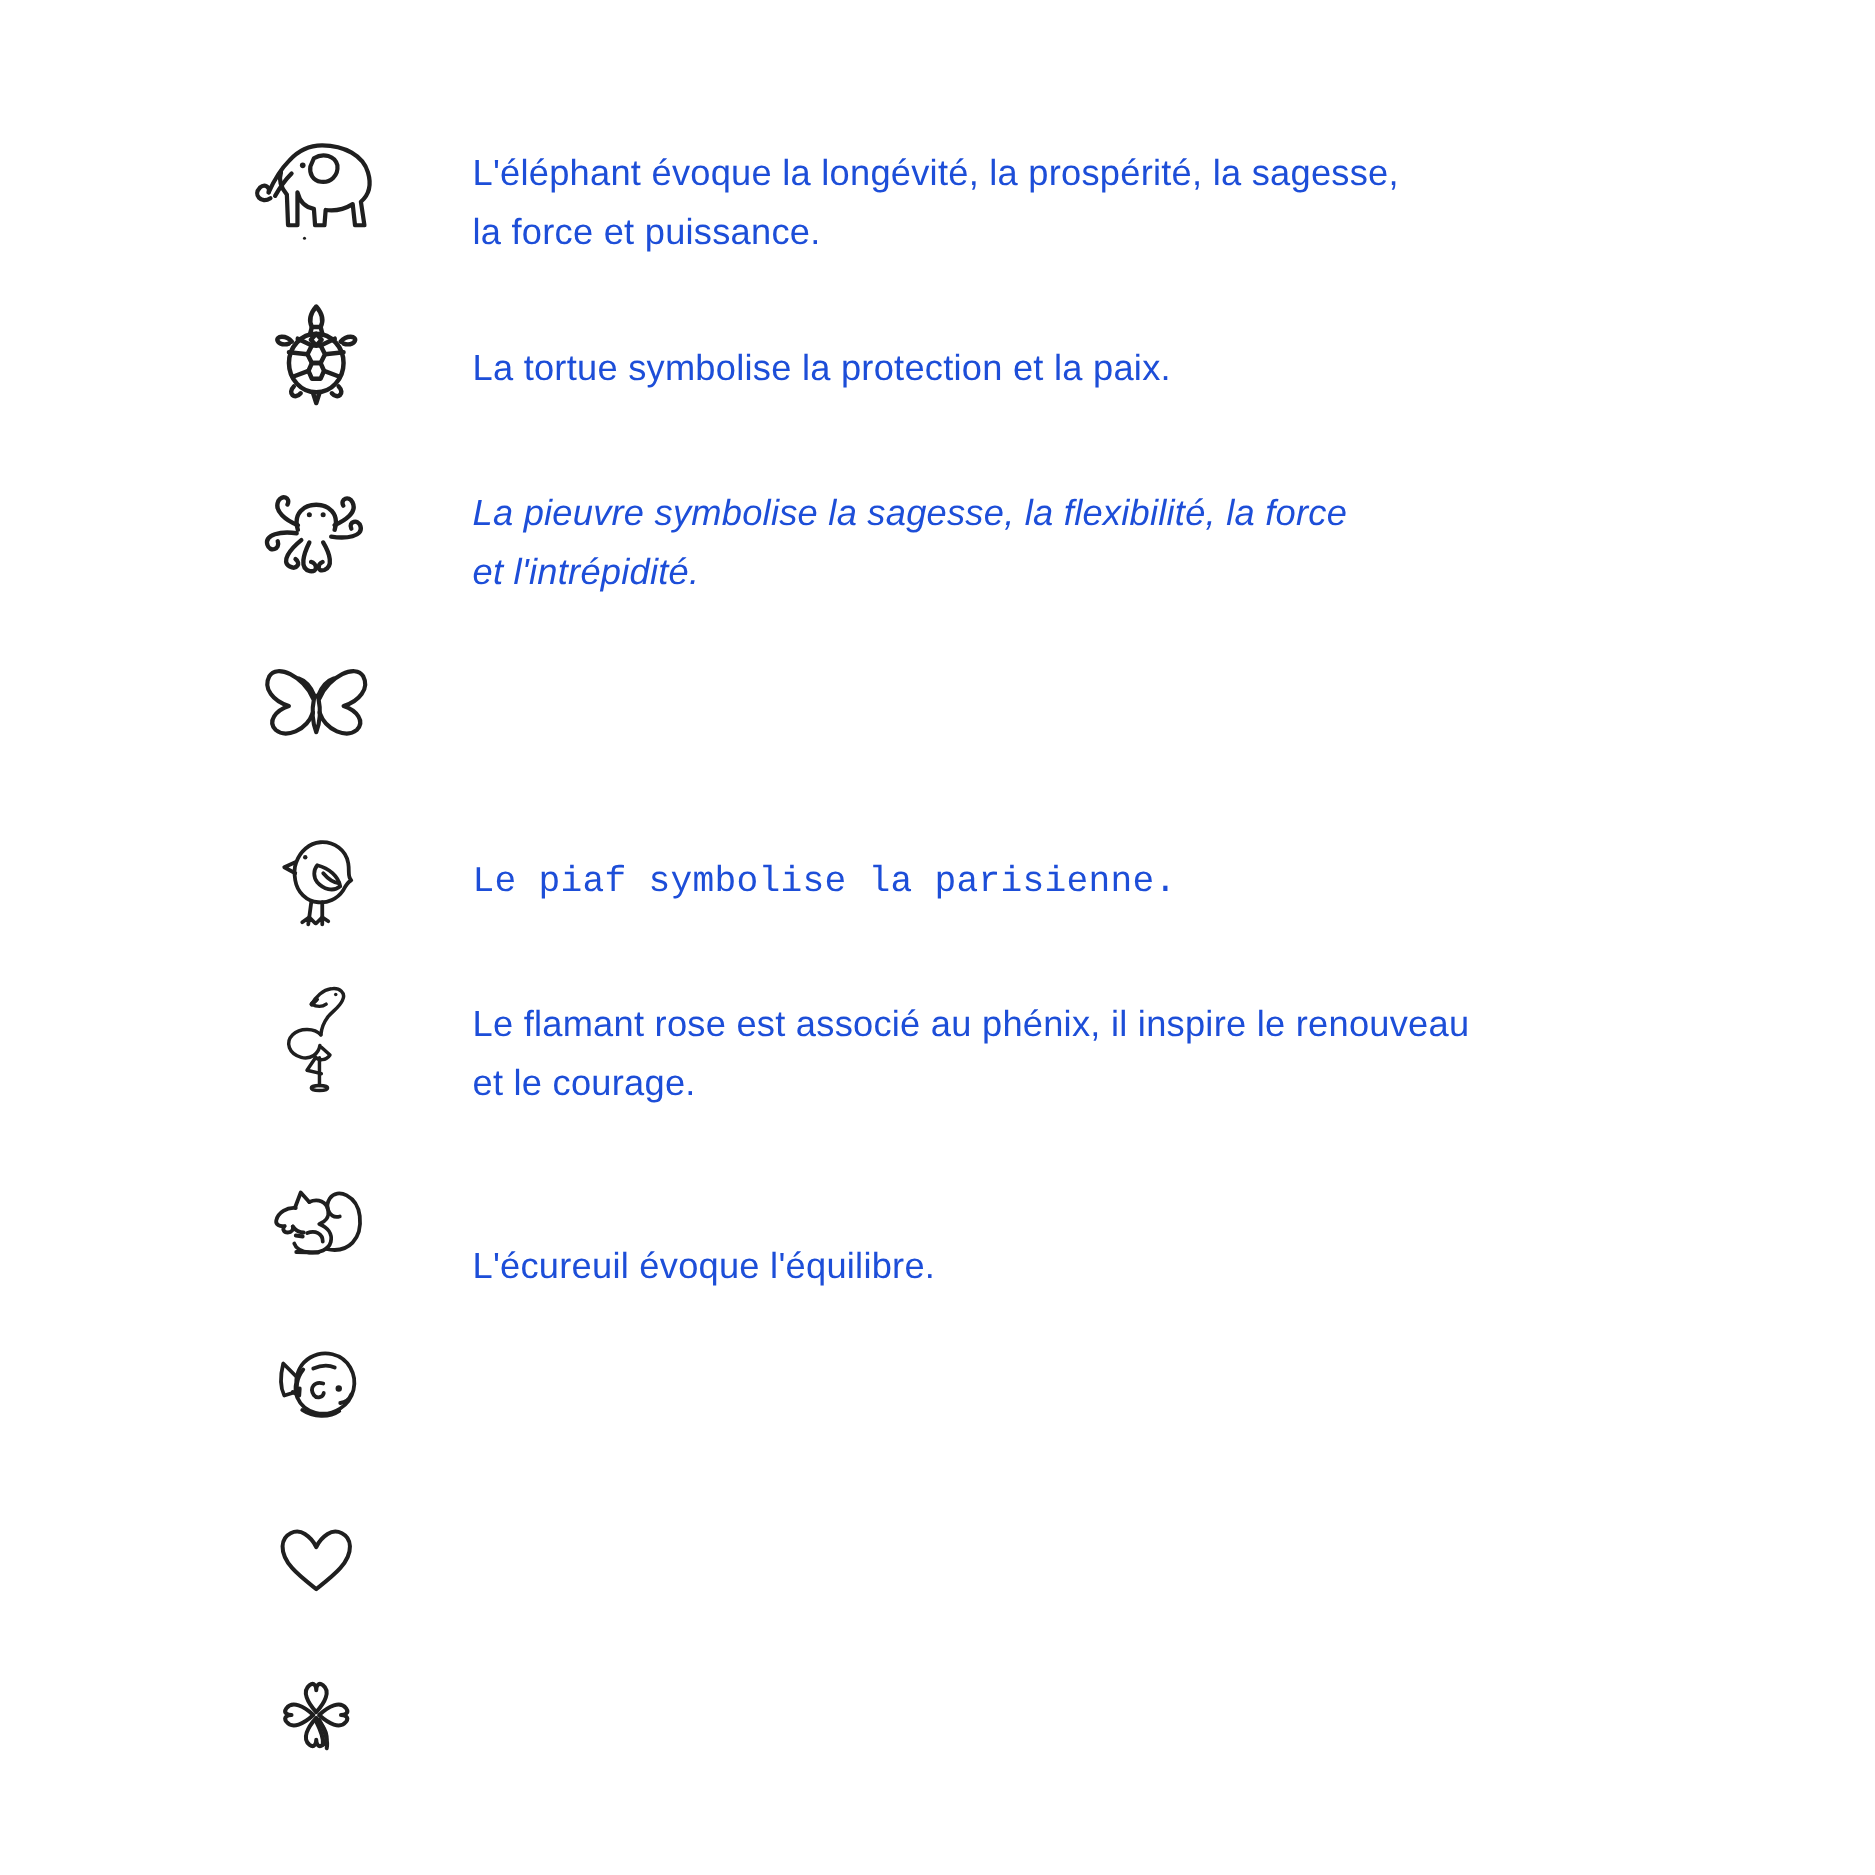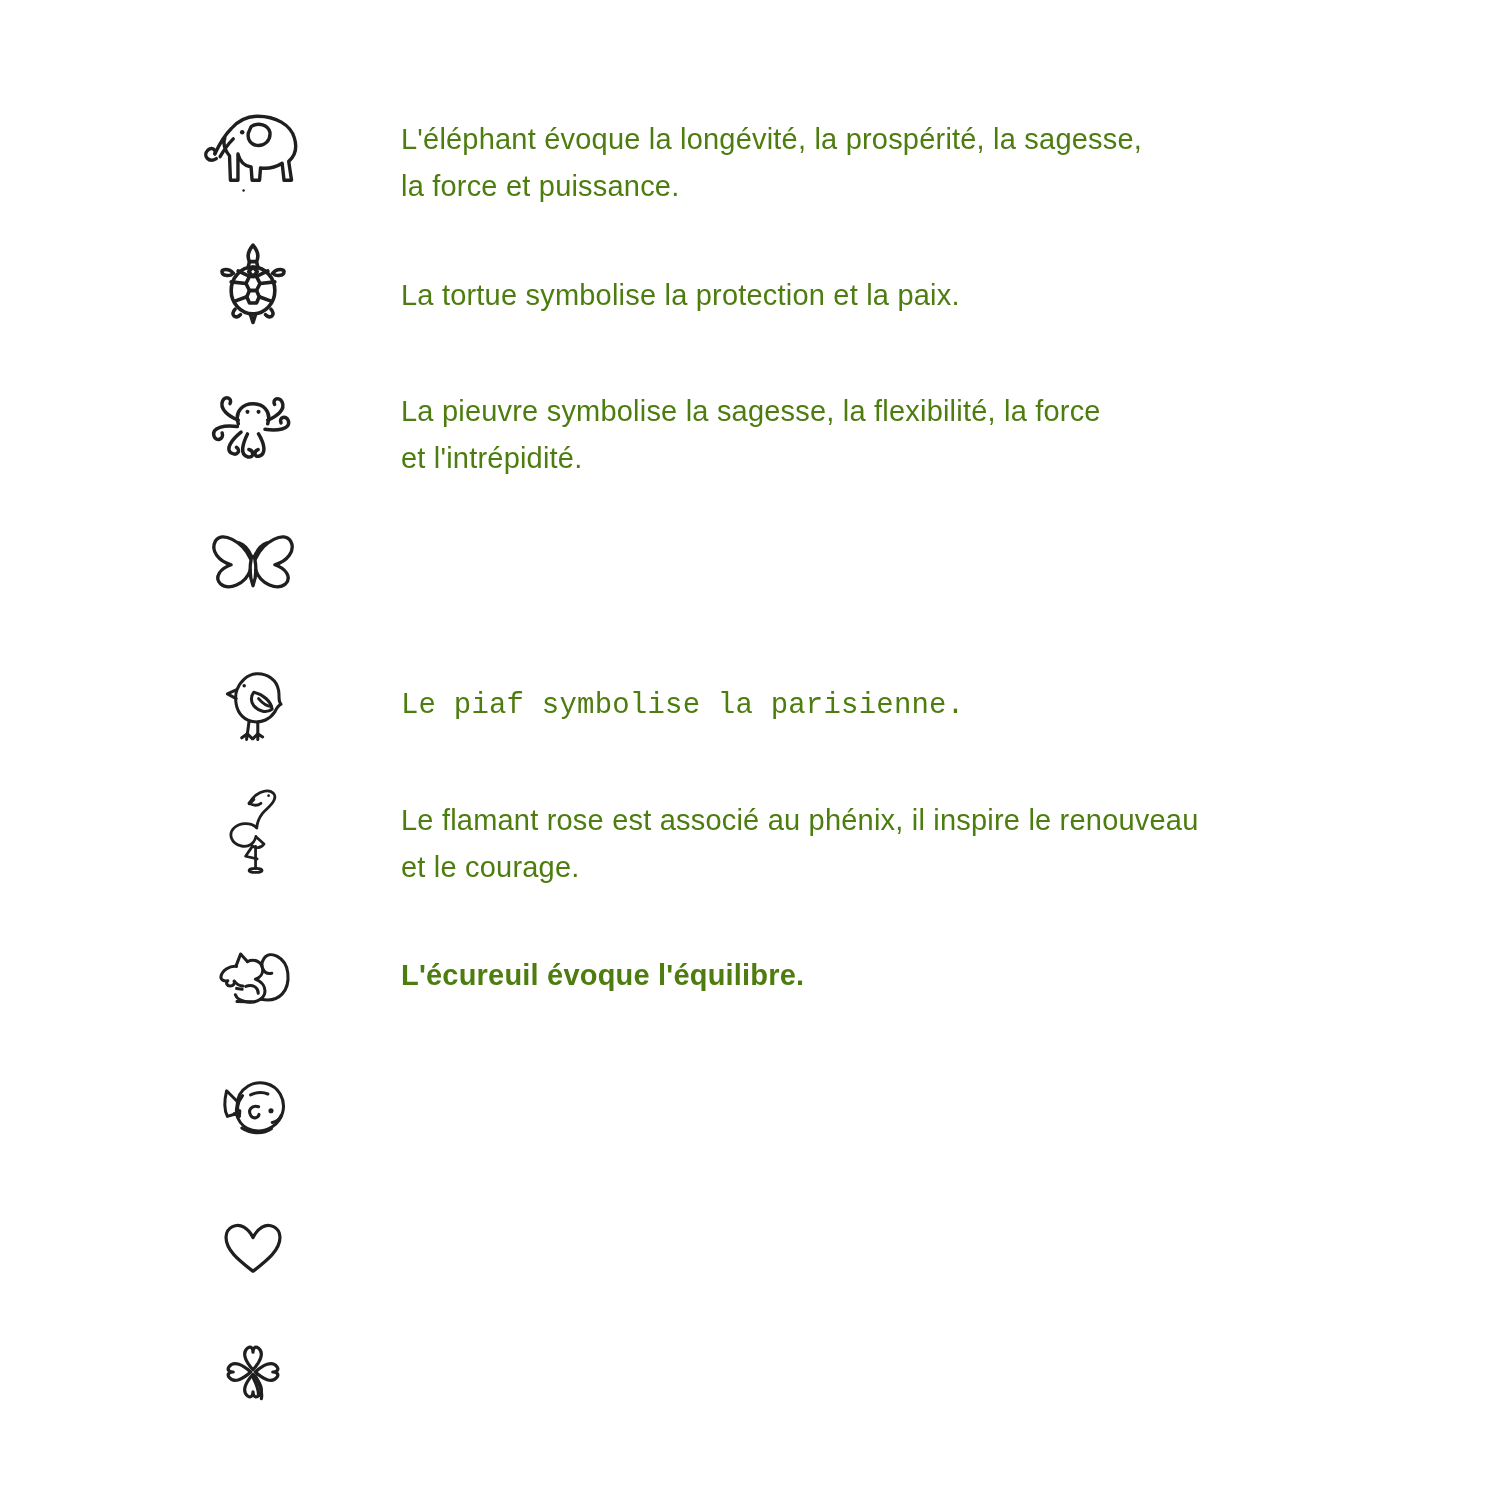--- a/index.html
+++ b/index.html
@@ -24,23 +24,22 @@
     stroke:#1f1f1f;
     stroke-linecap:round;
     stroke-linejoin:round;
   }
   .row-text {
     position:absolute;
     left:378px;
     font-size:29px;
     line-height:47px;
     letter-spacing:0.2px;
-    color:#4d7c0f;
+    color:#1d4ed8;
     white-space:pre;
-    margin-left:23px;
   }
 </style>
 </head>
 <body>
 
 <div class="canvas">
 
   <div class="icon-box" style="top:105px;">
     <svg width="104" height="94" viewBox="0 0 110 100">
       <g class="ln" stroke-width="3.6">
@@ -85,21 +84,21 @@
         <path d="M34,37 C24,33 13,25 17,16 C20,10 28,13 25,19"></path>
         <path d="M33,44 C19,42 5,45 7.5,54 C9.5,61 19,58 16.5,51"></path>
         <path d="M37,50 C27,58 19,69 27,73 C33,76 37,70 32,66.5"></path>
         <path d="M44,52 C39,62 35,75 44.5,77 C52,78 50.5,70 45.5,69"></path>
         <path d="M56,52 C62,62 65,73 57,76 C50.5,78 51,70.5 55.5,69"></path>
         <path d="M63,47 C76,49 91,47 88.5,38 C86.5,31 77.5,34 80.5,40"></path>
         <path d="M66,37 C75,33 86,26 81.5,17 C78.5,11 70.5,14 73.5,20"></path>
       </g>
     </svg>
   </div>
-  <div class="row-text" style="top:388px;">La pieuvre symbolise la sagesse, la flexibilité, la force
+  <div class="row-text" style="top:388px;font-style:italic;">La pieuvre symbolise la sagesse, la flexibilité, la force
 et l'intrépidité.</div>
 
   <div class="icon-box" style="top:528px;">
     <svg width="88" height="70" viewBox="0 0 100 80">
       <g class="ln" stroke-width="3.8">
         <path d="M47,35 C38,15 14,3 7,15 C1,26 11,38 25,42 C13,46 5,56 13,64 C22,71.5 41,65 47,48"></path>
         <path d="M53,35 C62,15 86,3 93,15 C99,26 89,38 75,42 C87,46 95,56 87,64 C78,71.5 59,65 53,48"></path>
         <path d="M48,35 C46,45 46.5,57 50,66 C53.5,57 54,45 52,35 C51,32 49,32 48,35 Z"></path>
         <path d="M48,32 C45,25 40,19 34,17 M52,32 C55,25 60,19 66,17"></path>
       </g>
@@ -145,21 +144,21 @@
         <path d="M60,74 C83,79 96,63 93.5,41 C91,21 71,12 63.5,23.5 C57.5,32.5 64,44 73.5,41.5"></path>
         <path d="M29,32 L34.5,17.5 L43,27"></path>
         <path d="M43,27 C52,23 60.5,27 62,35.5 C63,42 59,47 53,49 C61.5,52.5 66.5,59 64.5,67 C62.5,74.5 53,78.5 43,77.5 C35,76.5 29.5,73 28,68.5"></path>
         <path d="M29.5,33 C21,32 11.5,37.5 10,45.5 C9.2,49.5 13.5,52 18.5,51 C15.5,54 17.5,57.5 21.5,57.5 C25.5,57.5 27.5,54.5 26.5,51.5"></path>
         <path d="M26.5,51.5 C29.5,55.5 33.5,57.5 37.5,57.5 M29.5,60.5 L36.5,61.5"></path>
         <path d="M41,58 C49,55 56.5,58.5 56.5,66.5"></path>
         <path d="M30,77 L52,77.5"></path>
       </g>
     </svg>
   </div>
-  <div class="row-text" style="top:952px;font-weight:bold;">L'écureuil évoque l'équilibre.</div>
+  <div class="row-text" style="top:990px;">L'écureuil évoque l'équilibre.</div>
 
   <div class="icon-box" style="top:1070px;">
     <svg width="80" height="80" viewBox="0 0 100 100">
       <g class="ln" stroke-width="3.8">
         <path d="M30,45 C30,36 34,26 44,20 C58,12 76,16 84,30 C92,44 88,62 74,71 C58,81 38,76 31,60 C29,55 29,49 30,45"></path>
         <path d="M31,40 L17,26 C14,38 14,50 18,58 L31,54"></path>
         <path d="M37,32 C30,41 29,51 33,58 M33,58 L26.5,54.5 M33,58 L33.5,51"></path>
         <circle cx="72.5" cy="51" r="3.2" fill="#1f1f1f" stroke="none"></circle>
         <path d="M57,46 C48,43.5 43,50.5 47.5,57.5 C50.5,61.5 57,60 57.5,55.5"></path>
         <path d="M47,31 C55,27.5 63,27.5 68.5,30"></path>

